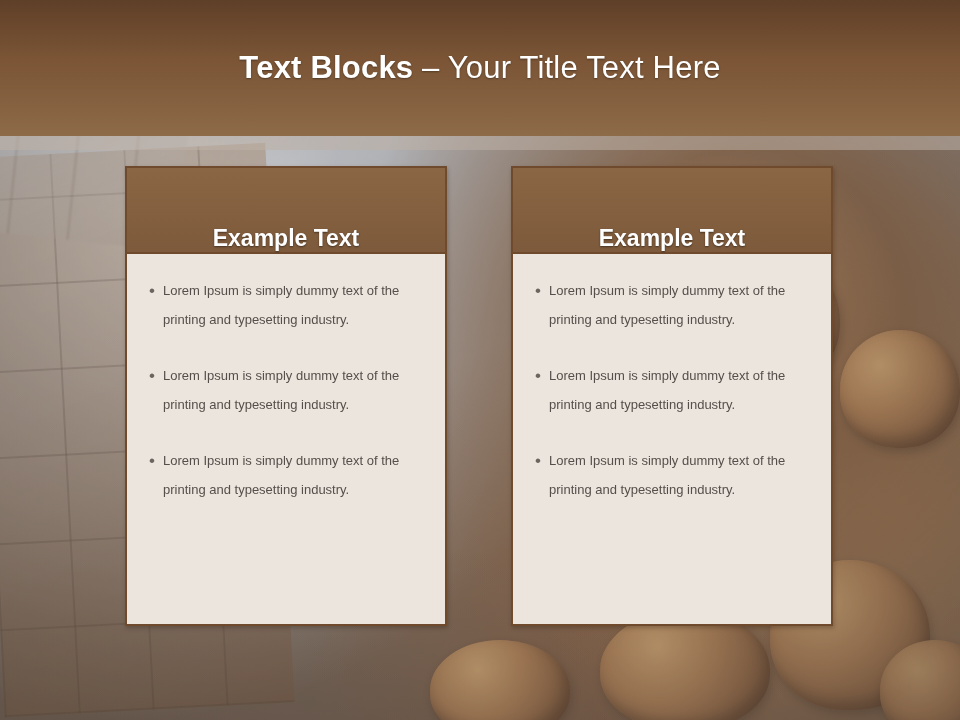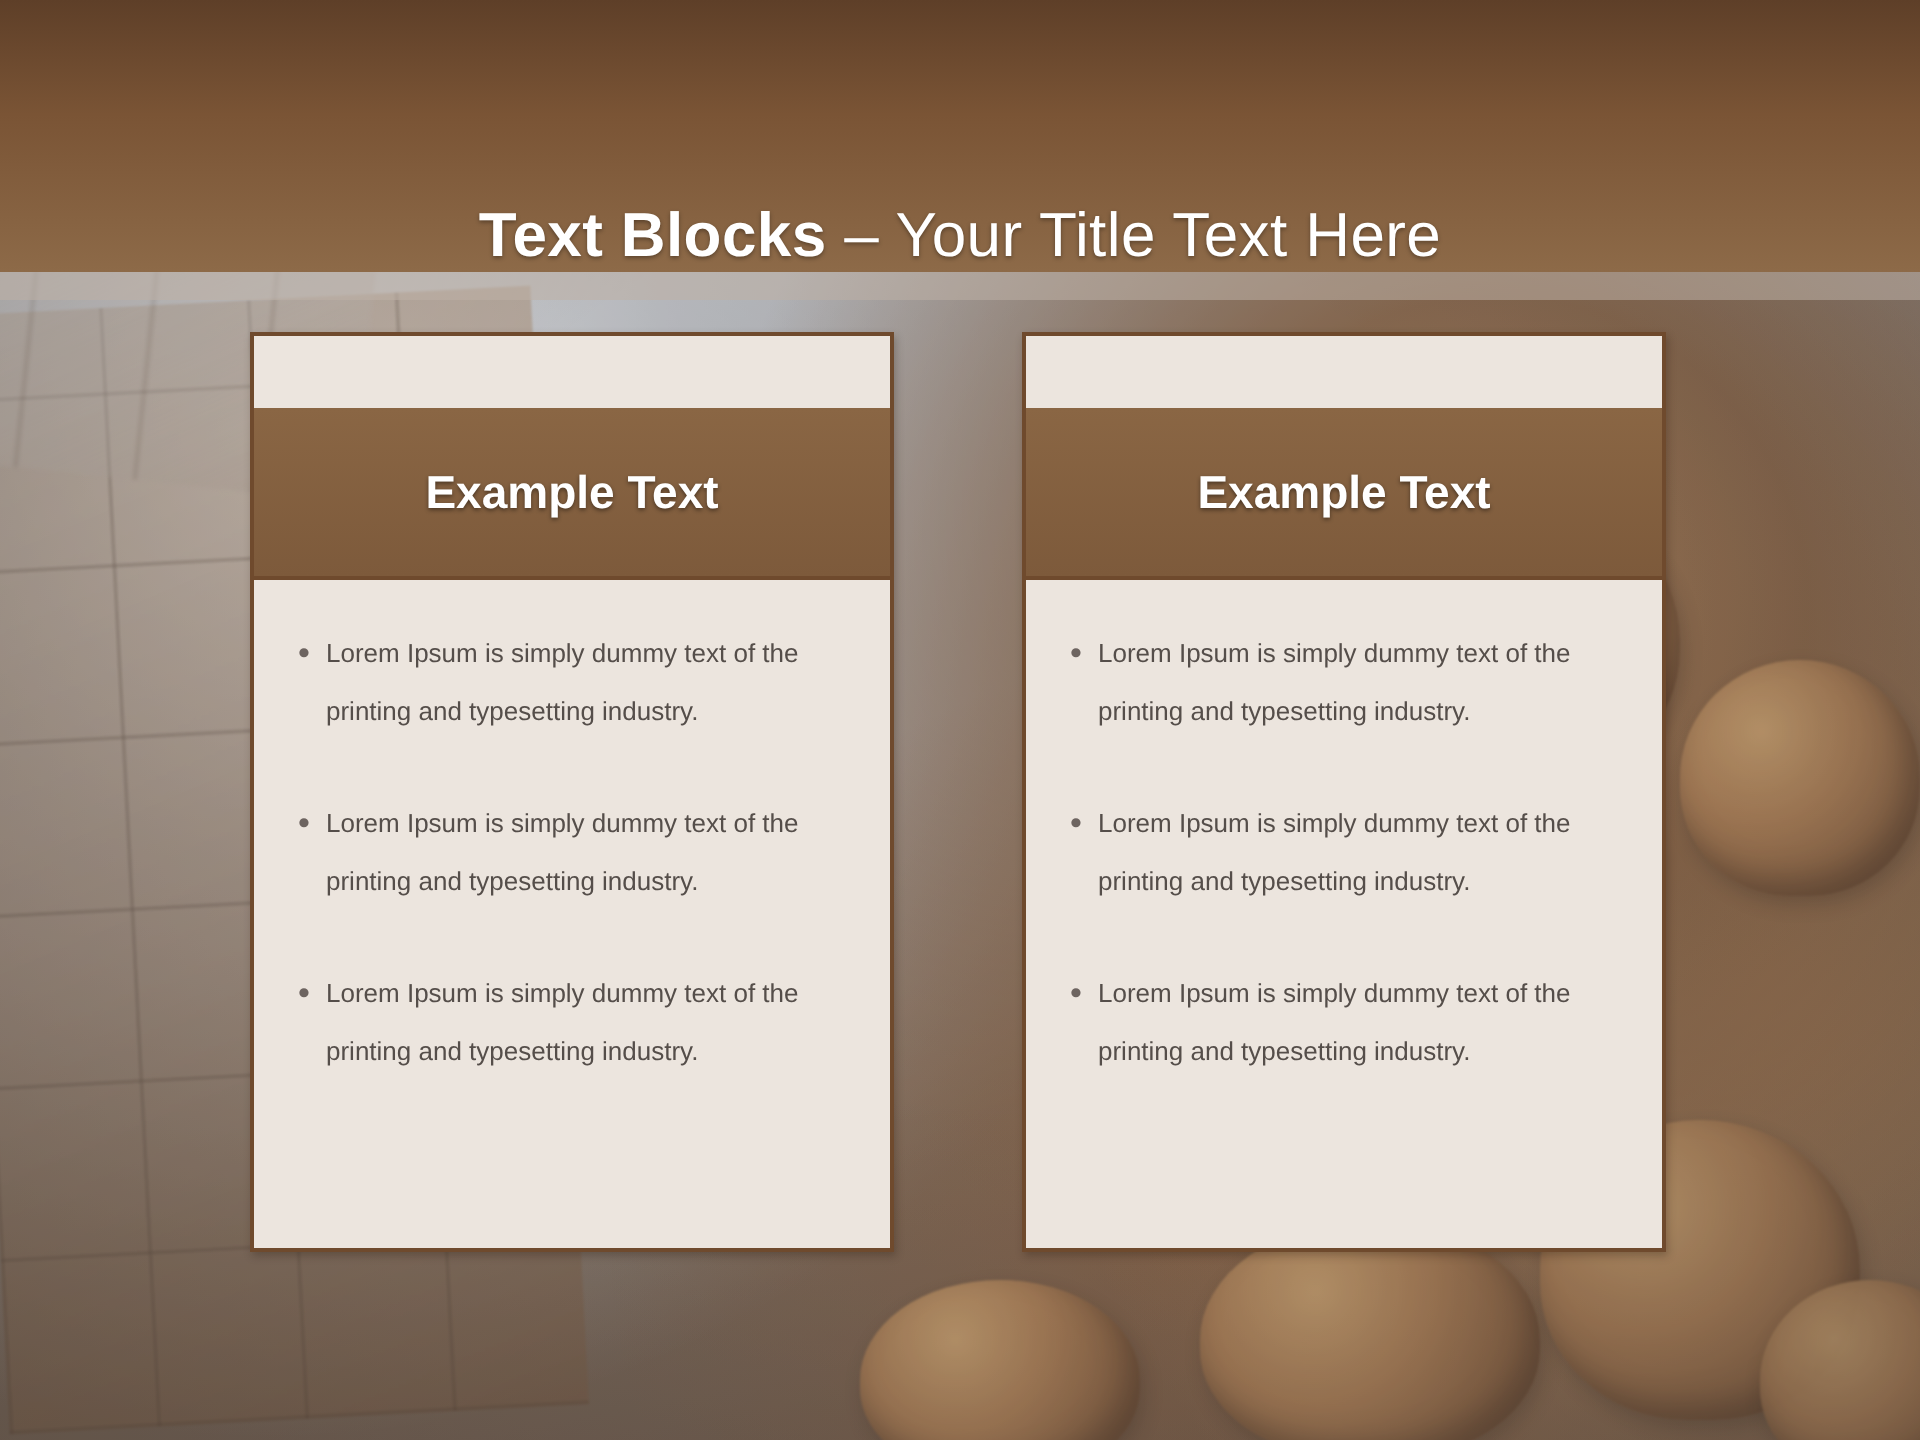--- a/index.html
+++ b/index.html
@@ -78,21 +78,21 @@
 
   
   .title-band {
     position: absolute;
     left: 0;
     top: 0;
     width: 960px;
     height: 136px;
     background: linear-gradient(180deg, #5e3f28 0%, #7a5435 42%, #8d6a48 100%);
     display: flex;
-    align-items: flex-end;
+    align-items: center;
     justify-content: center;
   }
   .title-band-edge {
     position: absolute;
     left: 0;
     top: 136px;
     width: 960px;
     height: 14px;
     background: rgba(190,176,166,0.55);
   }
@@ -115,23 +115,22 @@
     box-shadow: 1px 2px 4px rgba(40,26,16,0.28);
   }
   .card-left  { left: 125px; top: 166px; width: 322px; height: 460px; }
   .card-right { left: 511px; top: 166px; width: 322px; height: 460px; }
 
   .card-header {
     height: 84px;
     background: linear-gradient(180deg, #8a6644 0%, #7d5a3b 100%);
     border-bottom: 2px solid #6f4a2d;
     display: flex;
-    align-items: center;
+    align-items: flex-end;
     justify-content: center;
-    margin-top: 36px;
   }
   .card-header-text {
     font-size: 23px;
     font-weight: bold;
     color: #ffffff;
     text-shadow: 0 1px 2px rgba(0,0,0,0.45);
   }
 
   .card-body {
     padding: 22px 18px 10px 14px;

